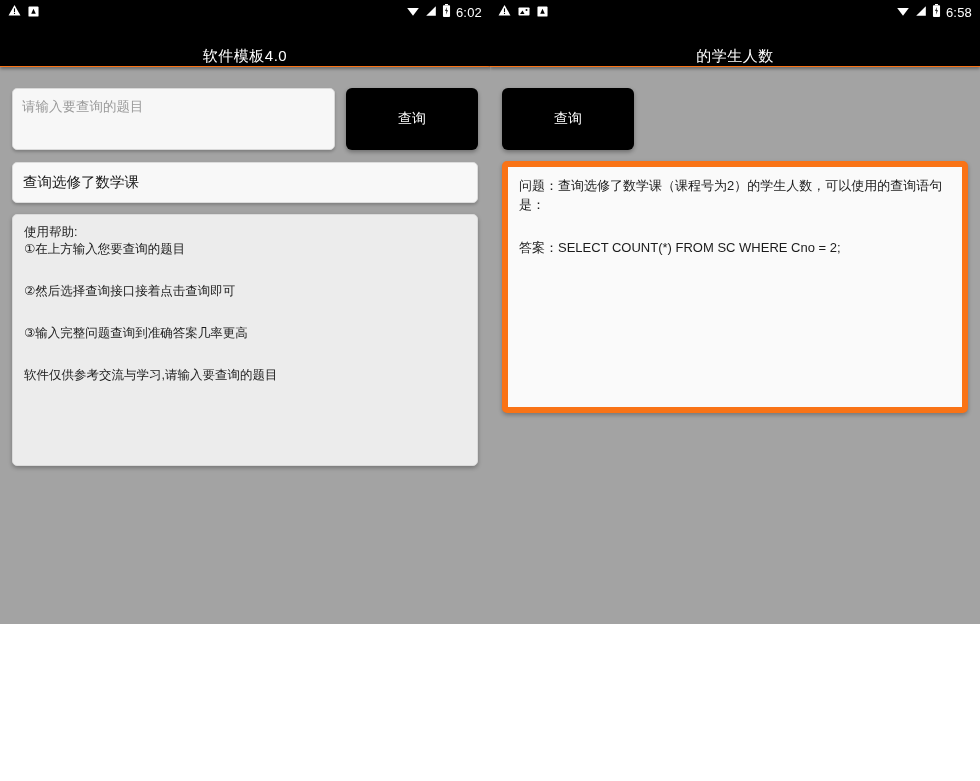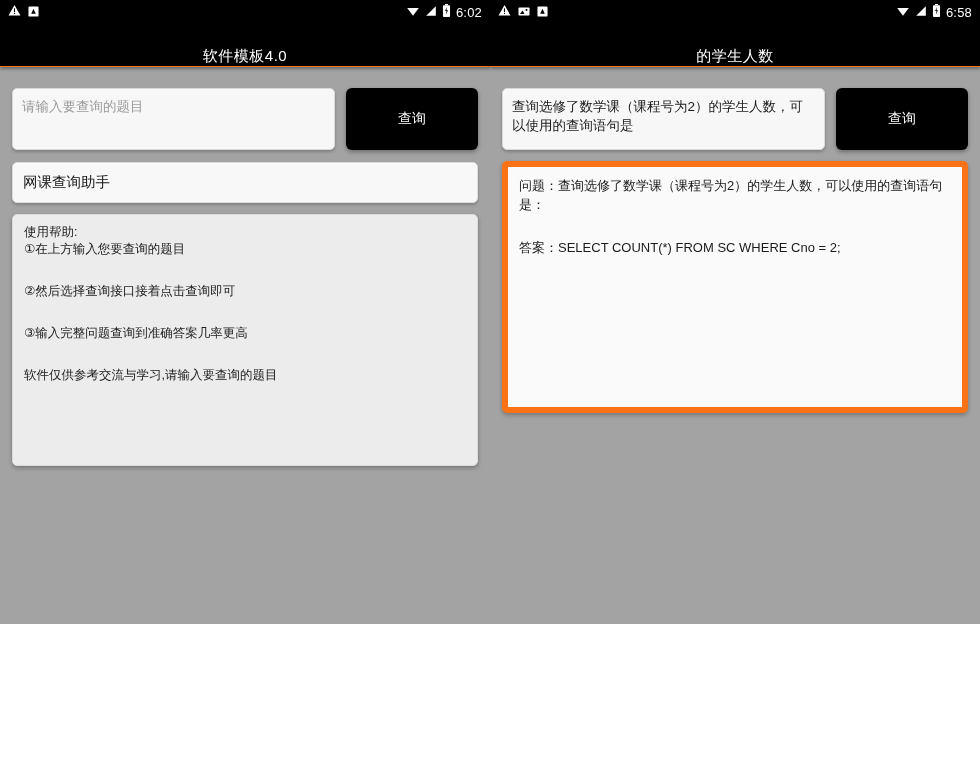--- a/index.html
+++ b/index.html
@@ -211,21 +211,21 @@
     <div class="titlebar">
       <span class="titlebar-text">软件模板4.0</span>
     </div>
 
     <div class="content">
       <div class="row-top">
         <div class="query-input placeholder" placeholder="请输入要查询的题目">请输入要查询的题目</div>
         <button class="query-button">查询</button>
       </div>
 
-      <div class="select-box">网课查询助手</div>
+      <div class="select-box">查询选修了数学课</div>
 
       <div class="panel help">
         <div class="help-line">使用帮助:</div>
         <div class="help-line">①在上方输入您要查询的题目</div>
         <div class="help-line gap">②然后选择查询接口接着点击查询即可</div>
         <div class="help-line gap">③输入完整问题查询到准确答案几率更高</div>
         <div class="help-line gap">软件仅供参考交流与学习,请输入要查询的题目</div>
       </div>
     </div>
   </div>
@@ -276,21 +276,20 @@
         <span class="status-time">6:58</span>
       </div>
     </div>
 
     <div class="titlebar">
       <span class="titlebar-text">的学生人数</span>
     </div>
 
     <div class="content">
       <div class="row-top">
-        <div class="query-input" placeholder="请输入要查询的题目">查询选修了数学课（课程号为2）的学生人数，可以使用的查询语句是</div>
         <button class="query-button">查询</button>
       </div>
 
 
       <div class="panel result">
         <div class="result-line">问题：查询选修了数学课（课程号为2）的学生人数，可以使用的查询语句是：</div>
         <div class="result-line answer">答案：SELECT COUNT(*) FROM SC WHERE Cno = 2;</div>
       </div>
     </div>
   </div>

